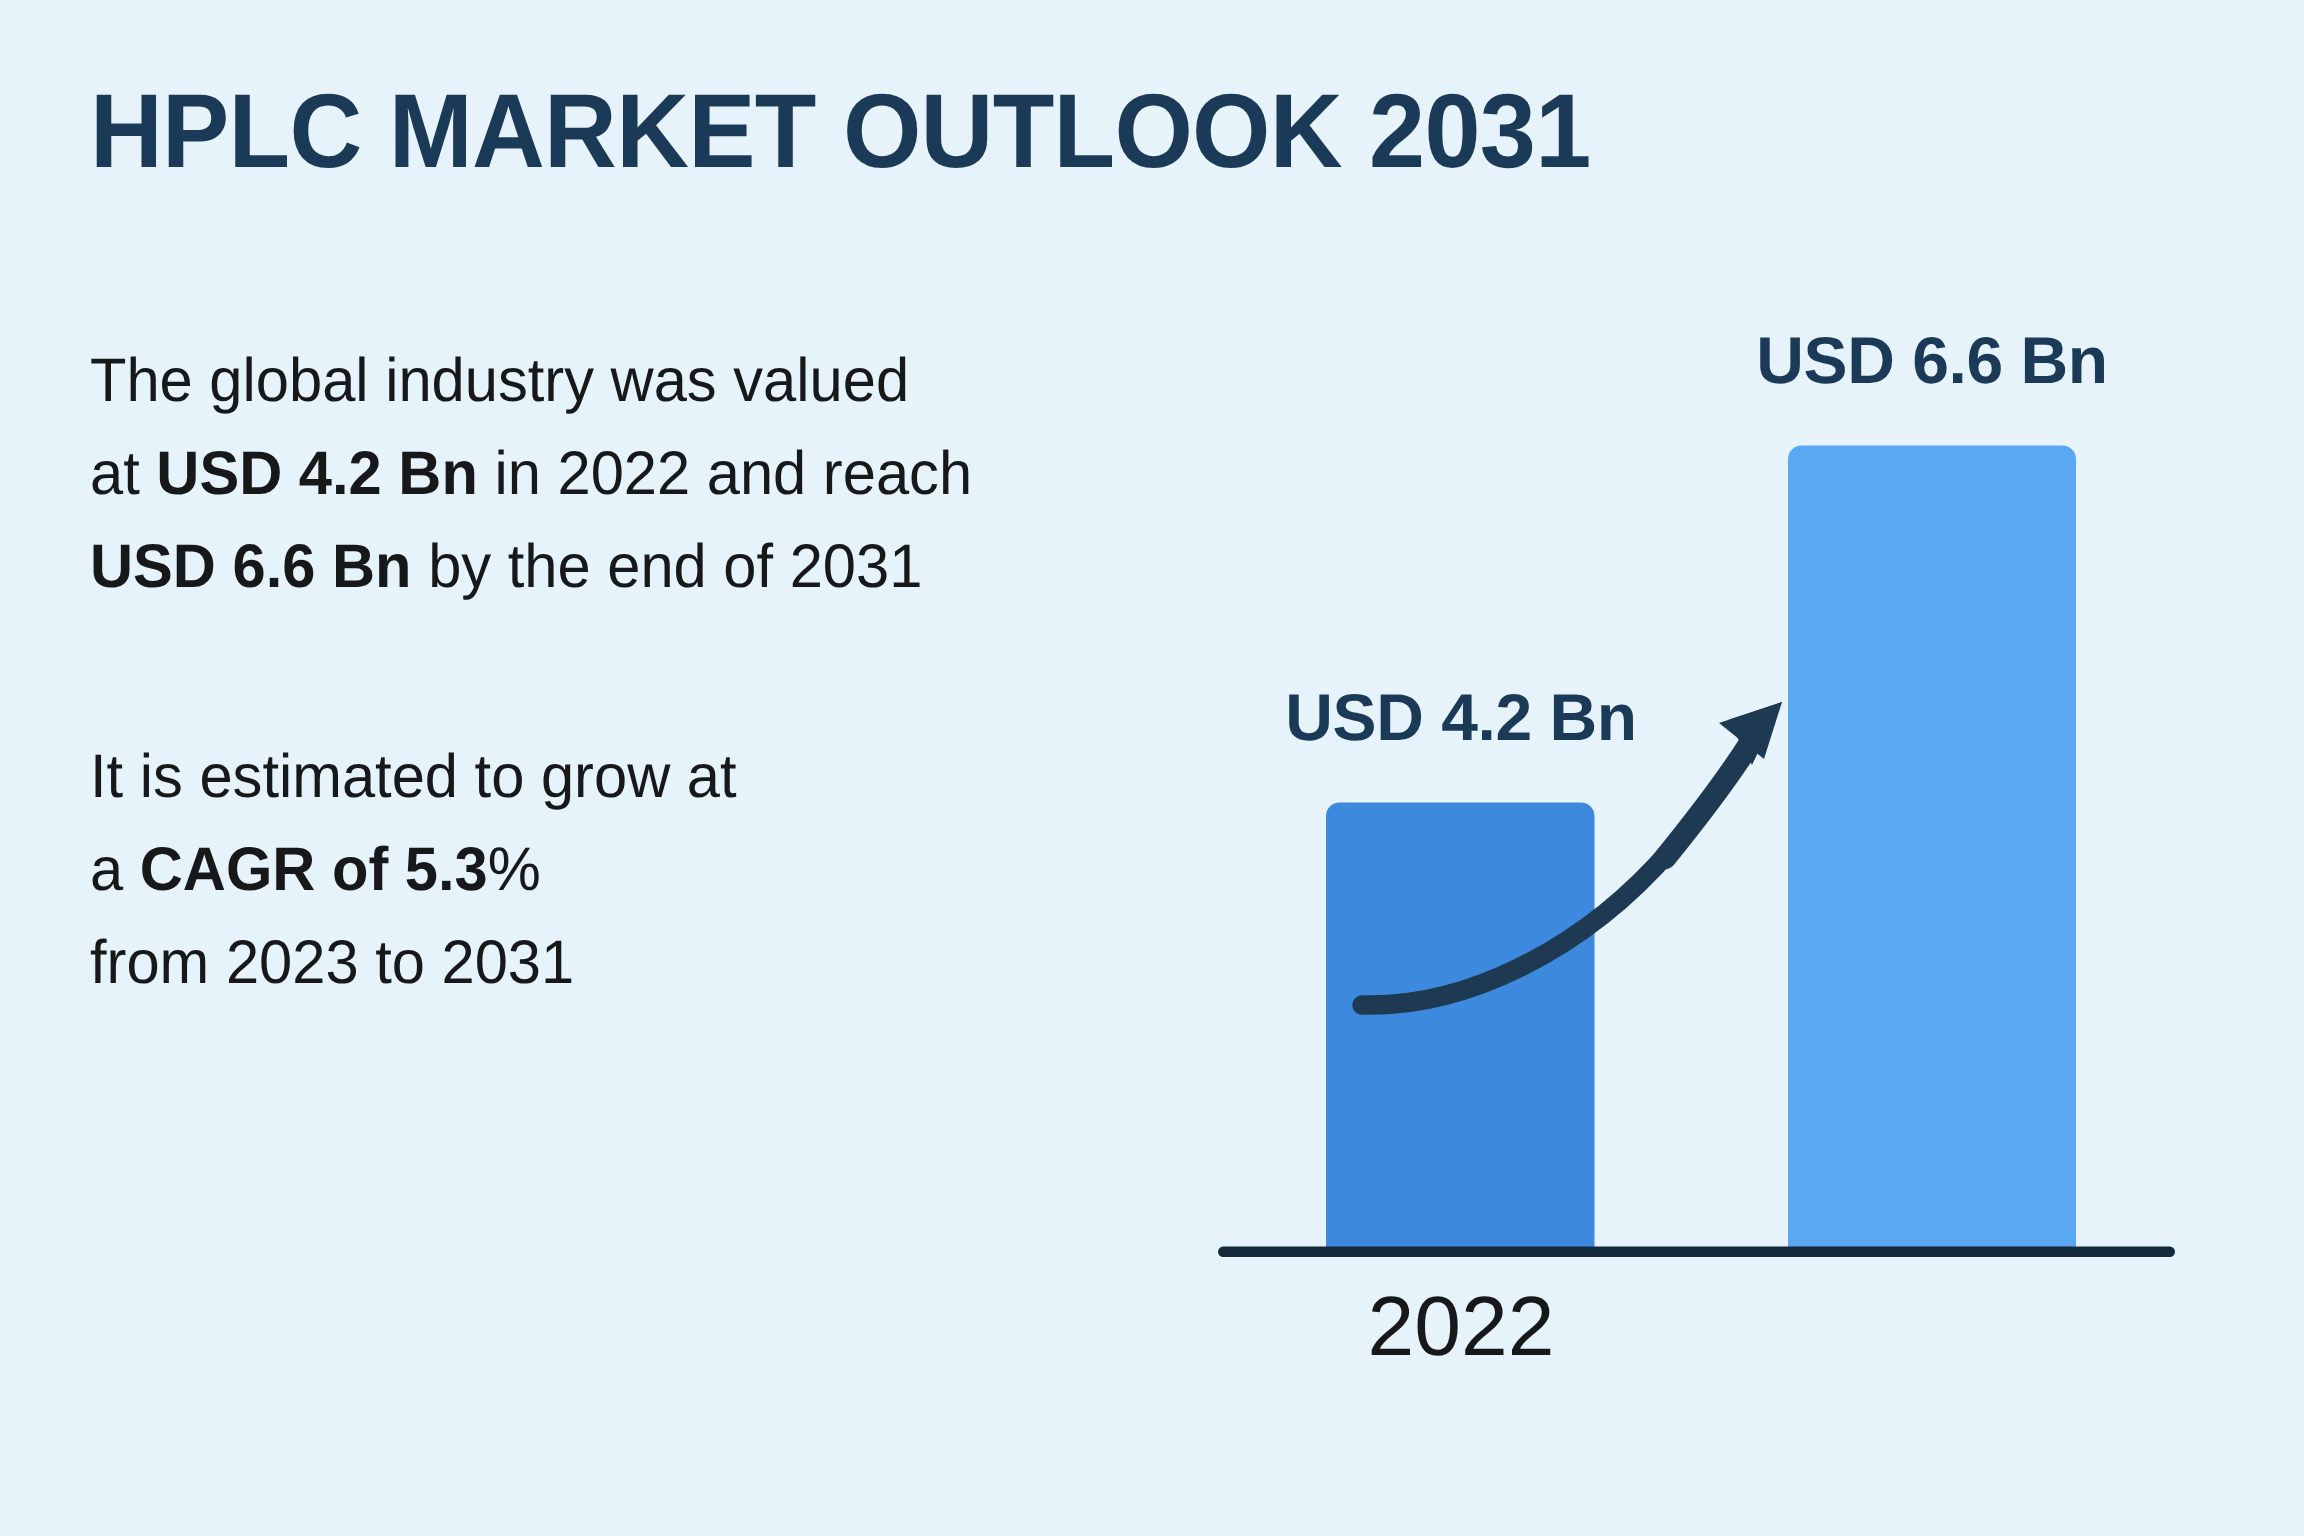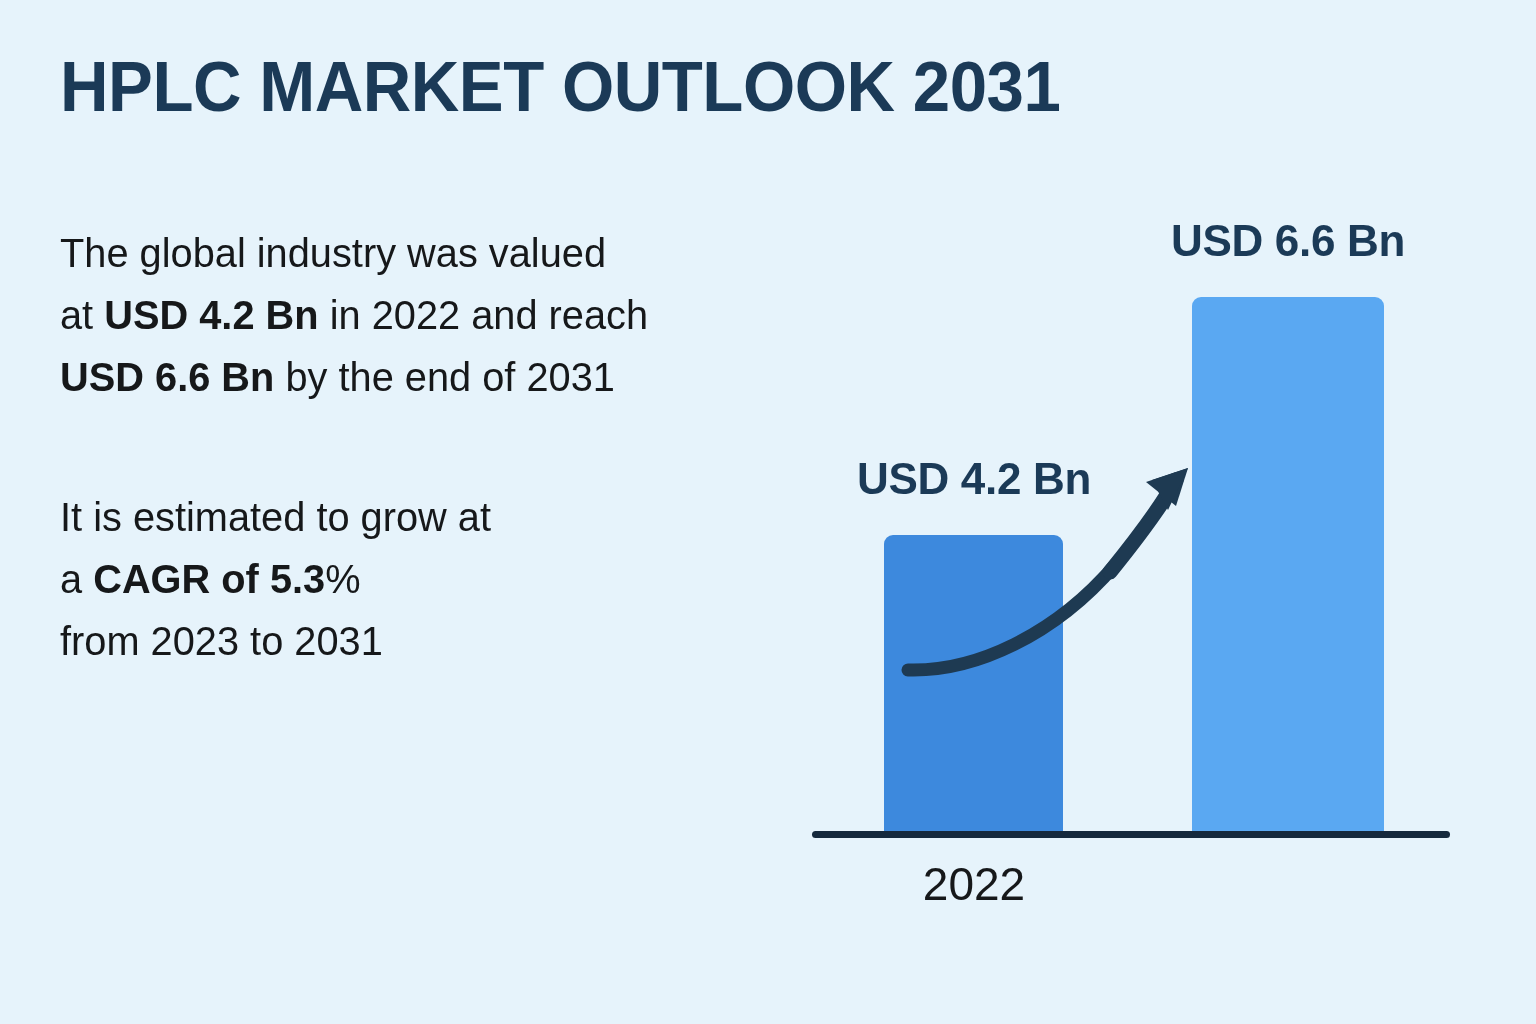--- a/index.html
+++ b/index.html
@@ -108,21 +108,21 @@
     bottom: 102px;
     width: 638px;
     height: 7px;
     border-radius: 4px;
     background: #15293d;
   }
 
   .cat-label {
     position: absolute;
     bottom: 30px;
-    font-size: 46px;
+    font-size: 56px;
     line-height: 52px;
     font-weight: 400;
     color: #16181a;
     text-align: center;
     width: 260px;
   }
   .cat-2022 { left: 54px; }
   .cat-2031 { left: 368px; }
 
   .growth-arrow {

